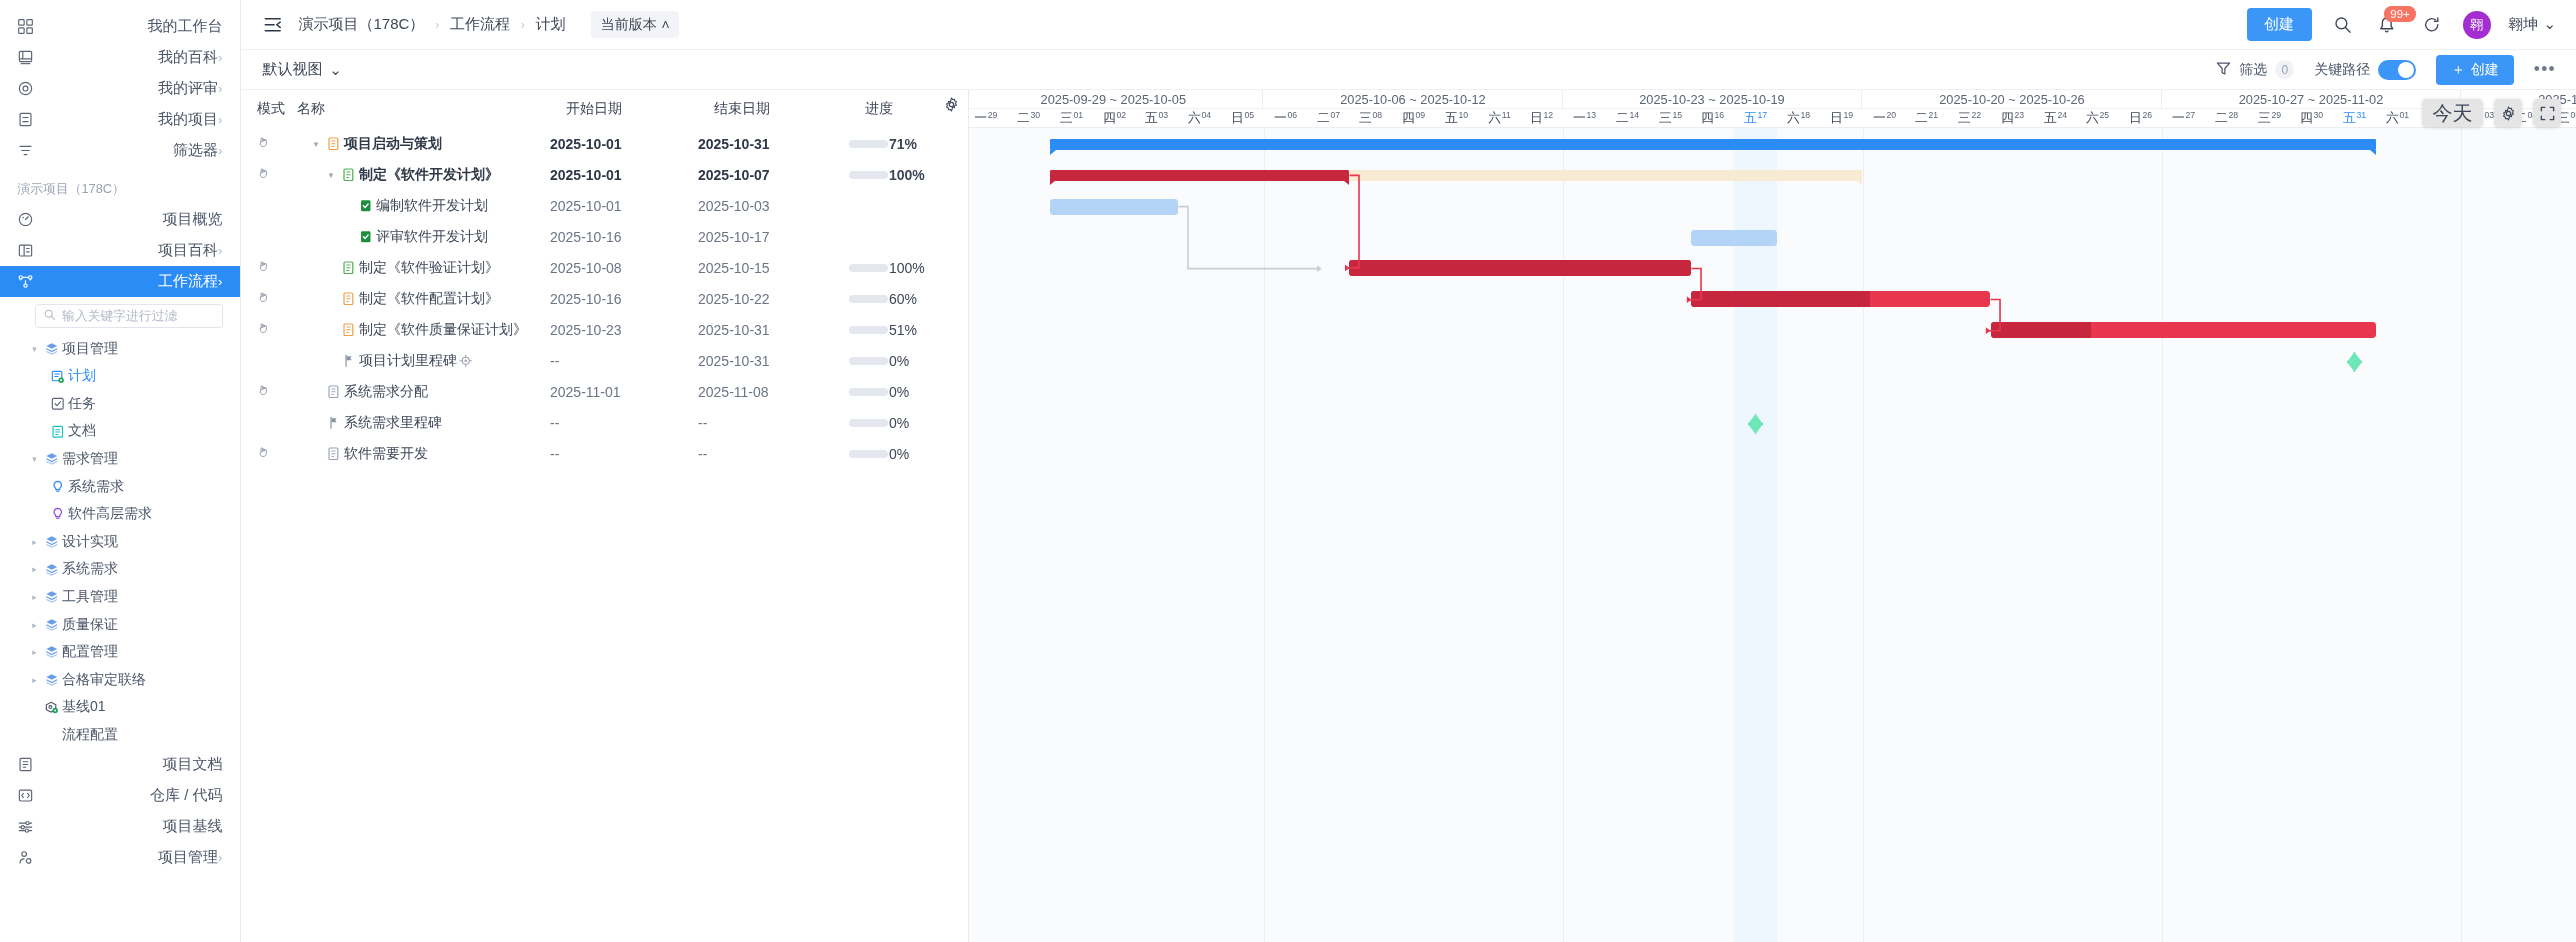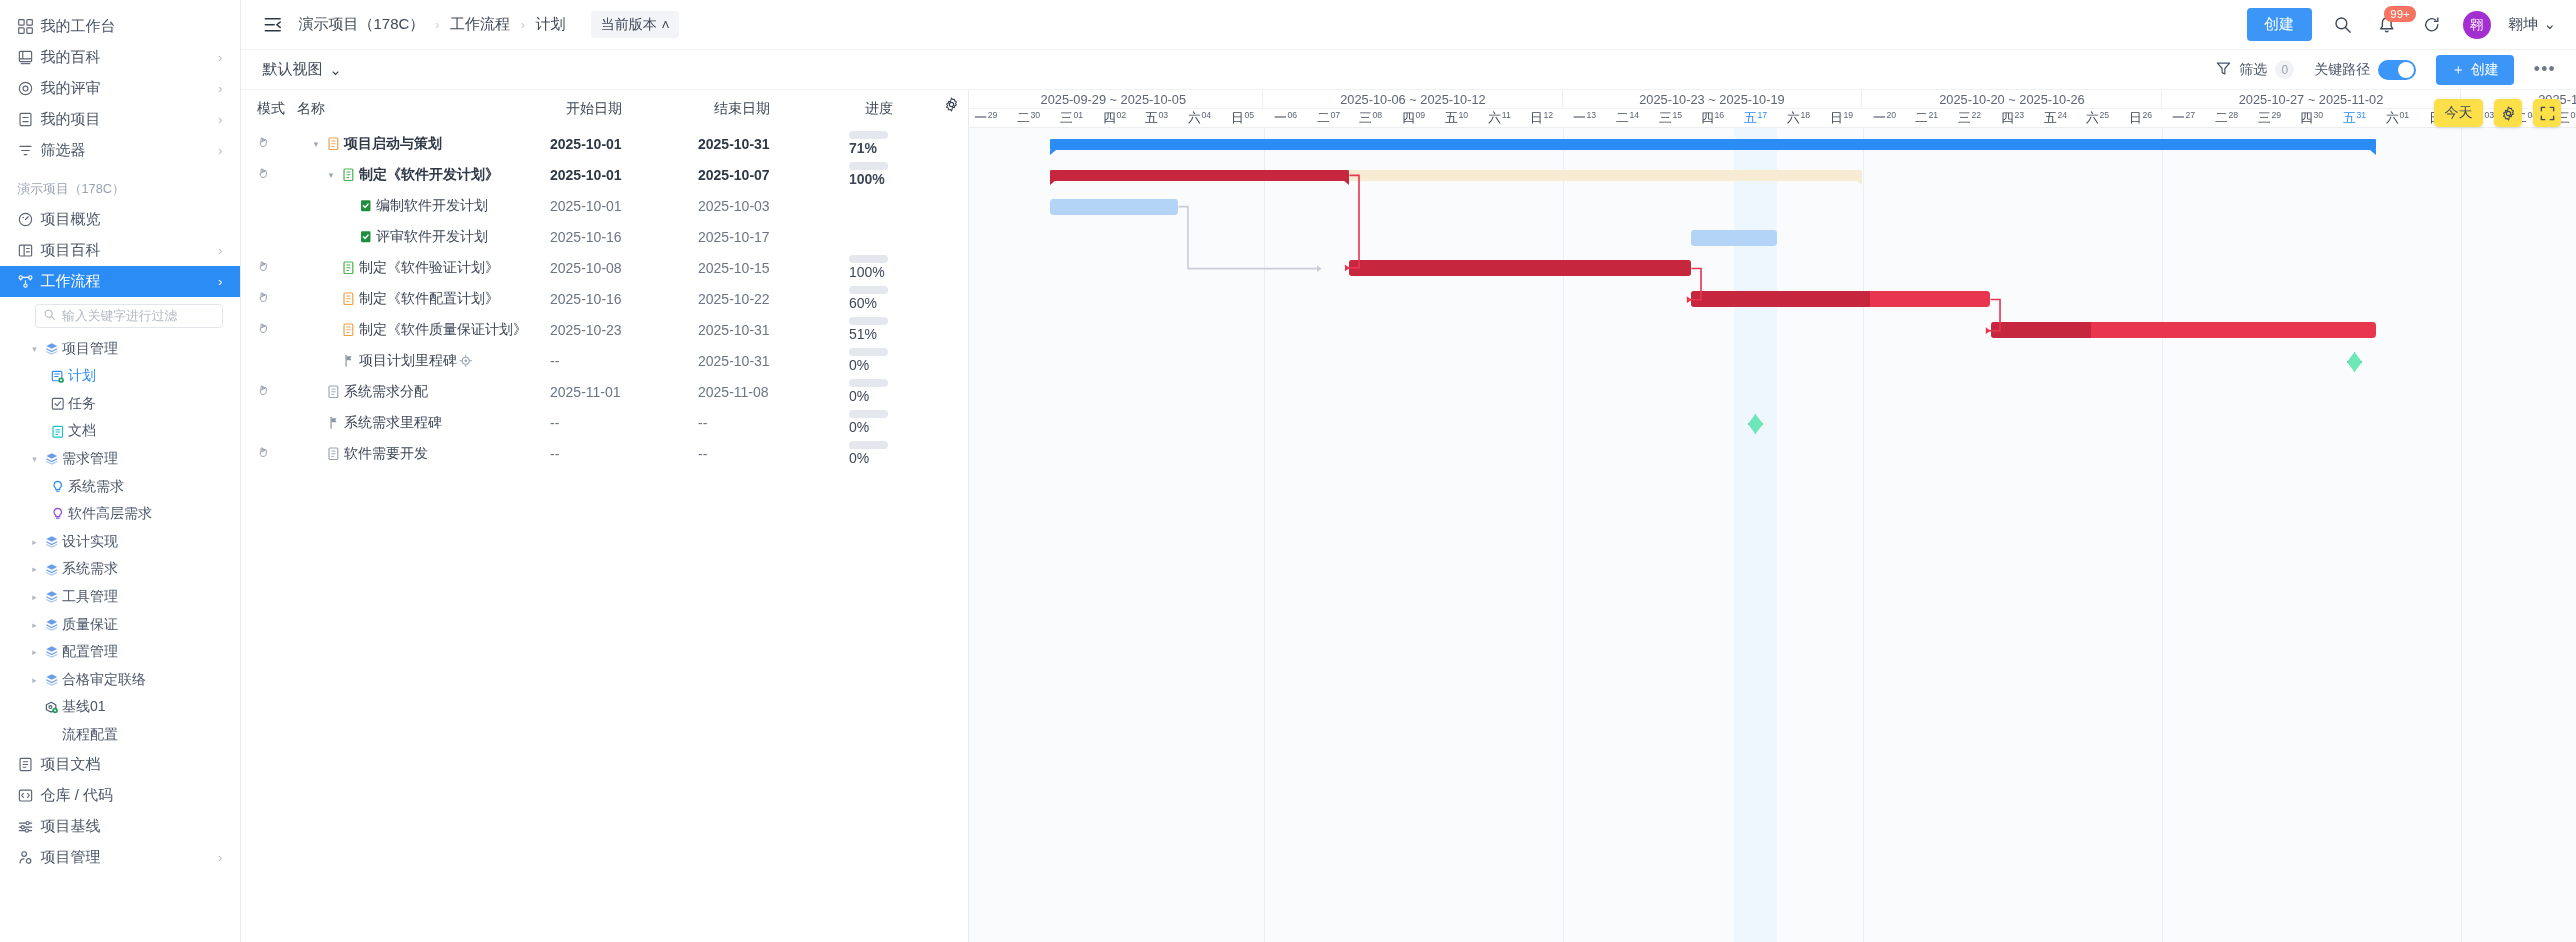--- a/index.html
+++ b/index.html
@@ -30,21 +30,21 @@
     color: #2c4f9e;
   }
   .nav-scroll { flex: 1; overflow: hidden; padding-top: 10.8px; }
   .nav-item {
     display: flex; align-items: center;
     height: 31px; padding: 0 17.5px 0 17.5px;
     font-size: 15px; color: #4a5568; cursor: pointer;
     position: relative;
   }
   .nav-item .ico { width: 23px; flex: 0 0 23px; display:flex; align-items:center; }
-  .nav-item .lbl { flex: 1; white-space: nowrap; }
+  .nav-item .lbl { flex: 1; white-space: nowrap; text-align: right; }
   .nav-item .chev { font-size: 13.5px; color: #b5bcc8; }
   .nav-item.active { background: #2b8cf5; color: #fff; }
   .nav-item.active .chev { color: #fff; }
 
   .proj-label {
     font-size: 12.8px; color: #9aa3b2;
     padding: 15px 0 6.7px 17.5px; white-space: nowrap;
   }
   .filter-box {
     margin: 6.7px 17.5px 6.7px 35px;
@@ -152,21 +152,21 @@
   }
   .trow.bold { font-weight: 700; color: #2f3847; }
   .trow .c-start, .trow .c-end { color: #6b7585; }
   .trow.bold .c-start, .trow.bold .c-end { color: #2f3847; }
   .namecell { display: flex; align-items: center; gap: 0; }
   .tgl { width: 16px; flex:0 0 16px; display:flex; align-items:center; justify-content:center; font-size: 8.7px; color:#9aa3b2; cursor:pointer;}
   .nicon { width: 20px; flex:0 0 20px; display:flex; align-items:center; justify-content:center; }
   .ind0 { padding-left: 27px; }
   .ind1 { padding-left: 42px; }
   .ind2 { padding-left: 59px; }
-  .progwrap { display: flex; align-items: flex-start; gap: 1px; flex-direction: column; }
+  .progwrap { display: flex; align-items: center; gap: 1px; }
   .pbar { width: 39px; height: 8px; border-radius: 4px; background: #e4e7ed; overflow: hidden; }
   .pfill { height: 100%; background: #67c23a; border-radius: 4px; }
   .ptxt { font-size: 14px; color: #3d4757; }
   .trow.bold .ptxt { font-weight: 700; }
   .ms-dot { width: 17.5px; display:flex; align-items:center; justify-content:center; }
 
   
   .gantt { flex: 1; position: relative; overflow: hidden; background: #fafbfc; }
   .gantt-head { height: 38px; position: relative; background: #fff; border-bottom: 0.7px solid #eceef1; }
   .wk-row { height: 19px; position: relative; border-bottom: 0.7px solid #f0f2f4; }
@@ -218,23 +218,23 @@
     background: #6ee7b7; border: 0.7px solid #3ec89a;
     clip-path: polygon(50% 0%, 100% 50%, 50% 100%, 0% 50%);
   }
   .link { position: absolute; pointer-events: none; }
 
   .float-ctl {
     position: absolute; right: 15px; top: 9.4px;
     display: flex; gap: 10.8px; z-index: 20;
   }
   .fbtn {
-    background: #fde047; border-radius: 4.7px; box-shadow: 0 0.7px 3.4px rgba(0,0,0,.13);
+    background: #e5e5e5; border-radius: 4.7px; box-shadow: 0 0.7px 3.4px rgba(0,0,0,.13);
     height: 28px; min-width: 28px; display:flex; align-items:center; justify-content:center;
-    padding: 0 10.8px; font-size: 14px; color: #3d4757; cursor: pointer;
+    padding: 0 10.8px; font-size: 20px; color: #3d4757; cursor: pointer;
   }
   .fbtn.sq { padding: 0; }
 </style>
 </head>
 <body>
 
 <div class="app">
 
   <aside class="sidebar">
 

